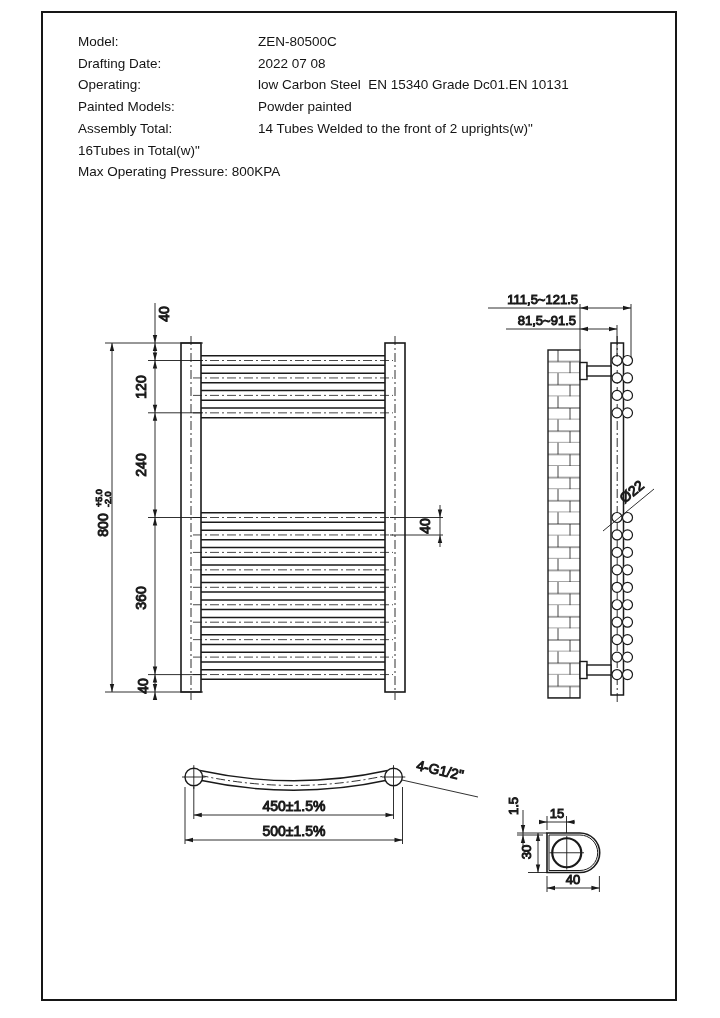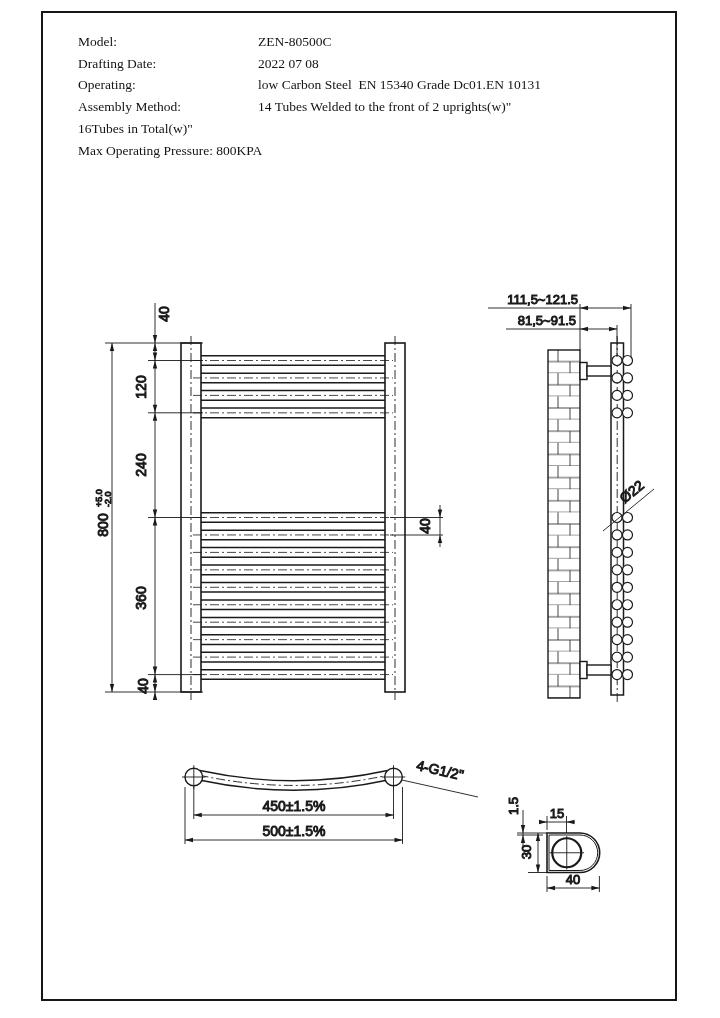--- a/index.html
+++ b/index.html
@@ -1,21 +1,21 @@
 <!DOCTYPE html>
 <html><head>
 <meta charset="utf-8">
 <style>
   html,body{margin:0;padding:0;background:#ffffff;}
   .page{position:relative;width:720px;height:1018px;background:#ffffff;overflow:hidden;
         font-family:"Liberation Sans", sans-serif;color:#1a1a1a;}
   .frame{position:absolute;left:41px;top:11px;width:636px;height:990px;
          border:2px solid #161616;box-sizing:border-box;}
   .spec{position:absolute;left:78px;top:31px;width:575px;
-        font-family:Liberation Serif, serif;
+        font-family:Liberation Sans, sans-serif;
         font-size:13.5px;line-height:21.7px;color:#141414;}
   .srow{display:flex;}
   .slabel{width:180px;white-space:pre;}
   .sval{white-space:pre;}
   .sline{white-space:pre;}
   svg{position:absolute;left:0;top:0;}
   text{font-family:"Liberation Sans", sans-serif;fill:#1a1a1a;}
   .dim{font-size:14px;}
   .dimsm{font-size:13px;}
   .tol{font-size:9px;}
@@ -33,21 +33,25 @@
     </div>
     <div class="srow">
       <span class="slabel">Drafting Date:</span>
       <span class="sval">2022 07 08</span>
     </div>
     <div class="srow">
       <span class="slabel">Operating:</span>
       <span class="sval">low Carbon Steel  EN 15340 Grade Dc01.EN 10131</span>
     </div>
     <div class="srow">
-      <span class="slabel">Assembly Method:</span>
+      <span class="slabel">Painted Models:</span>
+      <span class="sval">Powder painted</span>
+    </div>
+    <div class="srow">
+      <span class="slabel">Assembly Total:</span>
       <span class="sval">14 Tubes Welded to the front of 2 uprights(w)"</span>
     </div>
     <div class="sline">16Tubes in Total(w)"</div>
     <div class="sline">Max Operating Pressure: 800KPA</div>
   </div>
 
   <svg id="drw" width="720" height="1018" viewBox="0 0 720 1018">
     <defs>
       <pattern id="brick" x="548" y="350" width="32" height="23.2" patternUnits="userSpaceOnUse">
         <path d="M0 11.6 H32 M0 23.2 H32 M10 0 V11.6 M22 11.6 V23.2" stroke="#1a1a1a" stroke-width="0.8" fill="none"></path>

